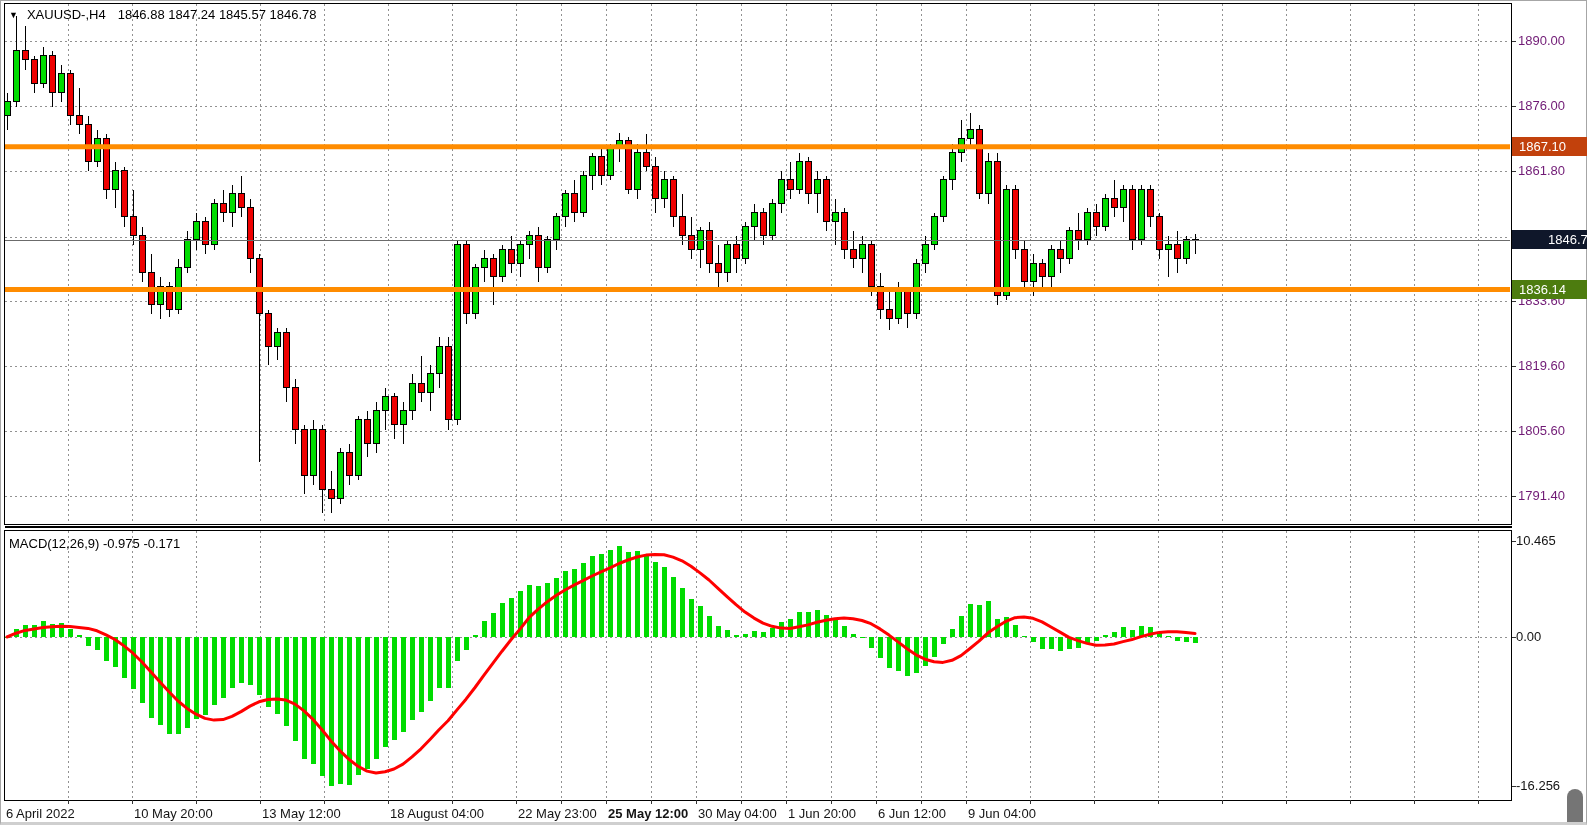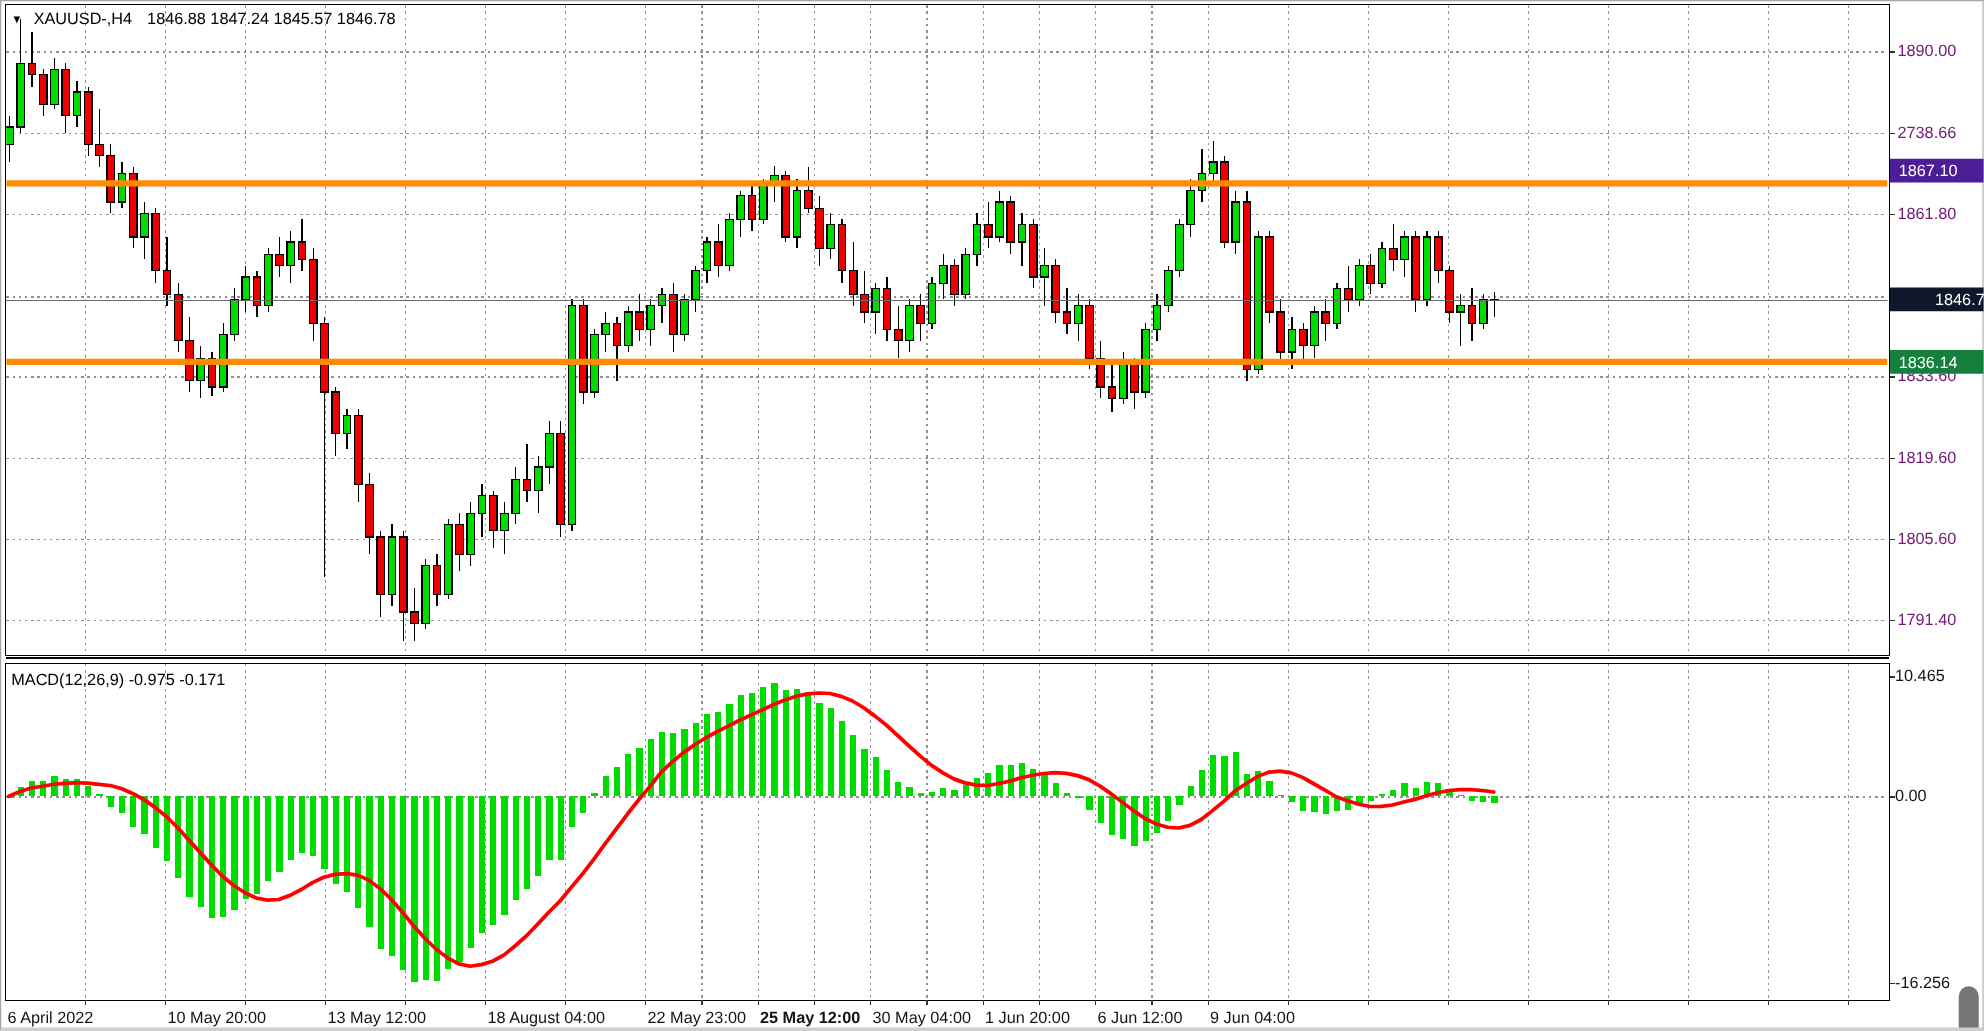--- a/index.html
+++ b/index.html
@@ -559,32 +559,32 @@
 
 <div class="indicator-label">MACD(12,26,9) -0.975 -0.171</div>
 
 <div id="price-axis" class="price-axis-zone"></div>
 <div id="time-axis" class="time-axis-zone"></div>
 
 <div class="scroll-thumb"></div>
 <div class="window-frame"></div>
 
 <div class="axis-label" style="top: 33px;">1890.00</div>
-<div class="axis-label" style="top: 98px;">2738.66</div>
+<div class="axis-label" style="top: 98px;">1876.00</div>
 <div class="axis-label" style="top: 163px;">1861.80</div>
 <div class="axis-label" style="top: 229px;">1847.60</div>
 <div class="axis-label" style="top: 293px;">1833.60</div>
 <div class="axis-label" style="top: 358px;">1819.60</div>
 <div class="axis-label" style="top: 423px;">1805.60</div>
 <div class="axis-label" style="top: 488px;">1791.40</div>
 <div class="macd-tick-label" style="top: 533px; text-align: center;">10.465</div>
 <div class="macd-tick-label" style="top: 629px;">0.00</div>
 <div class="macd-tick-label" style="top: 778px;">-16.256</div>
-<div class="price-box" style="top: 127px; background: #4c1d95;">1867.10</div>
-<div class="price-box" style="top: 280px; background: #15803d;">1836.14</div>
+<div class="price-box" style="top: 137px; background: #c2410c;">1867.10</div>
+<div class="price-box" style="top: 280px; background: #4d7c0f;">1836.14</div>
 <div class="price-box" style="top: 230px; background: #0f172a; padding-left: 36px;">1846.78</div>
 <div class="time-label" style="left: 6px;">6 April 2022</div>
 <div class="time-label" style="left: 134px;">10 May 20:00</div>
 <div class="time-label" style="left: 262px;">13 May 12:00</div>
 <div class="time-label" style="left: 390px;">18 August 04:00</div>
 <div class="time-label" style="left: 518px;">22 May 23:00</div>
 <div class="time-label" style="left: 608px; font-weight: bold;">25 May 12:00</div>
 <div class="time-label" style="left: 698px;">30 May 04:00</div>
 <div class="time-label" style="left: 788px;">1 Jun 20:00</div>
 <div class="time-label" style="left: 878px;">6 Jun 12:00</div>

